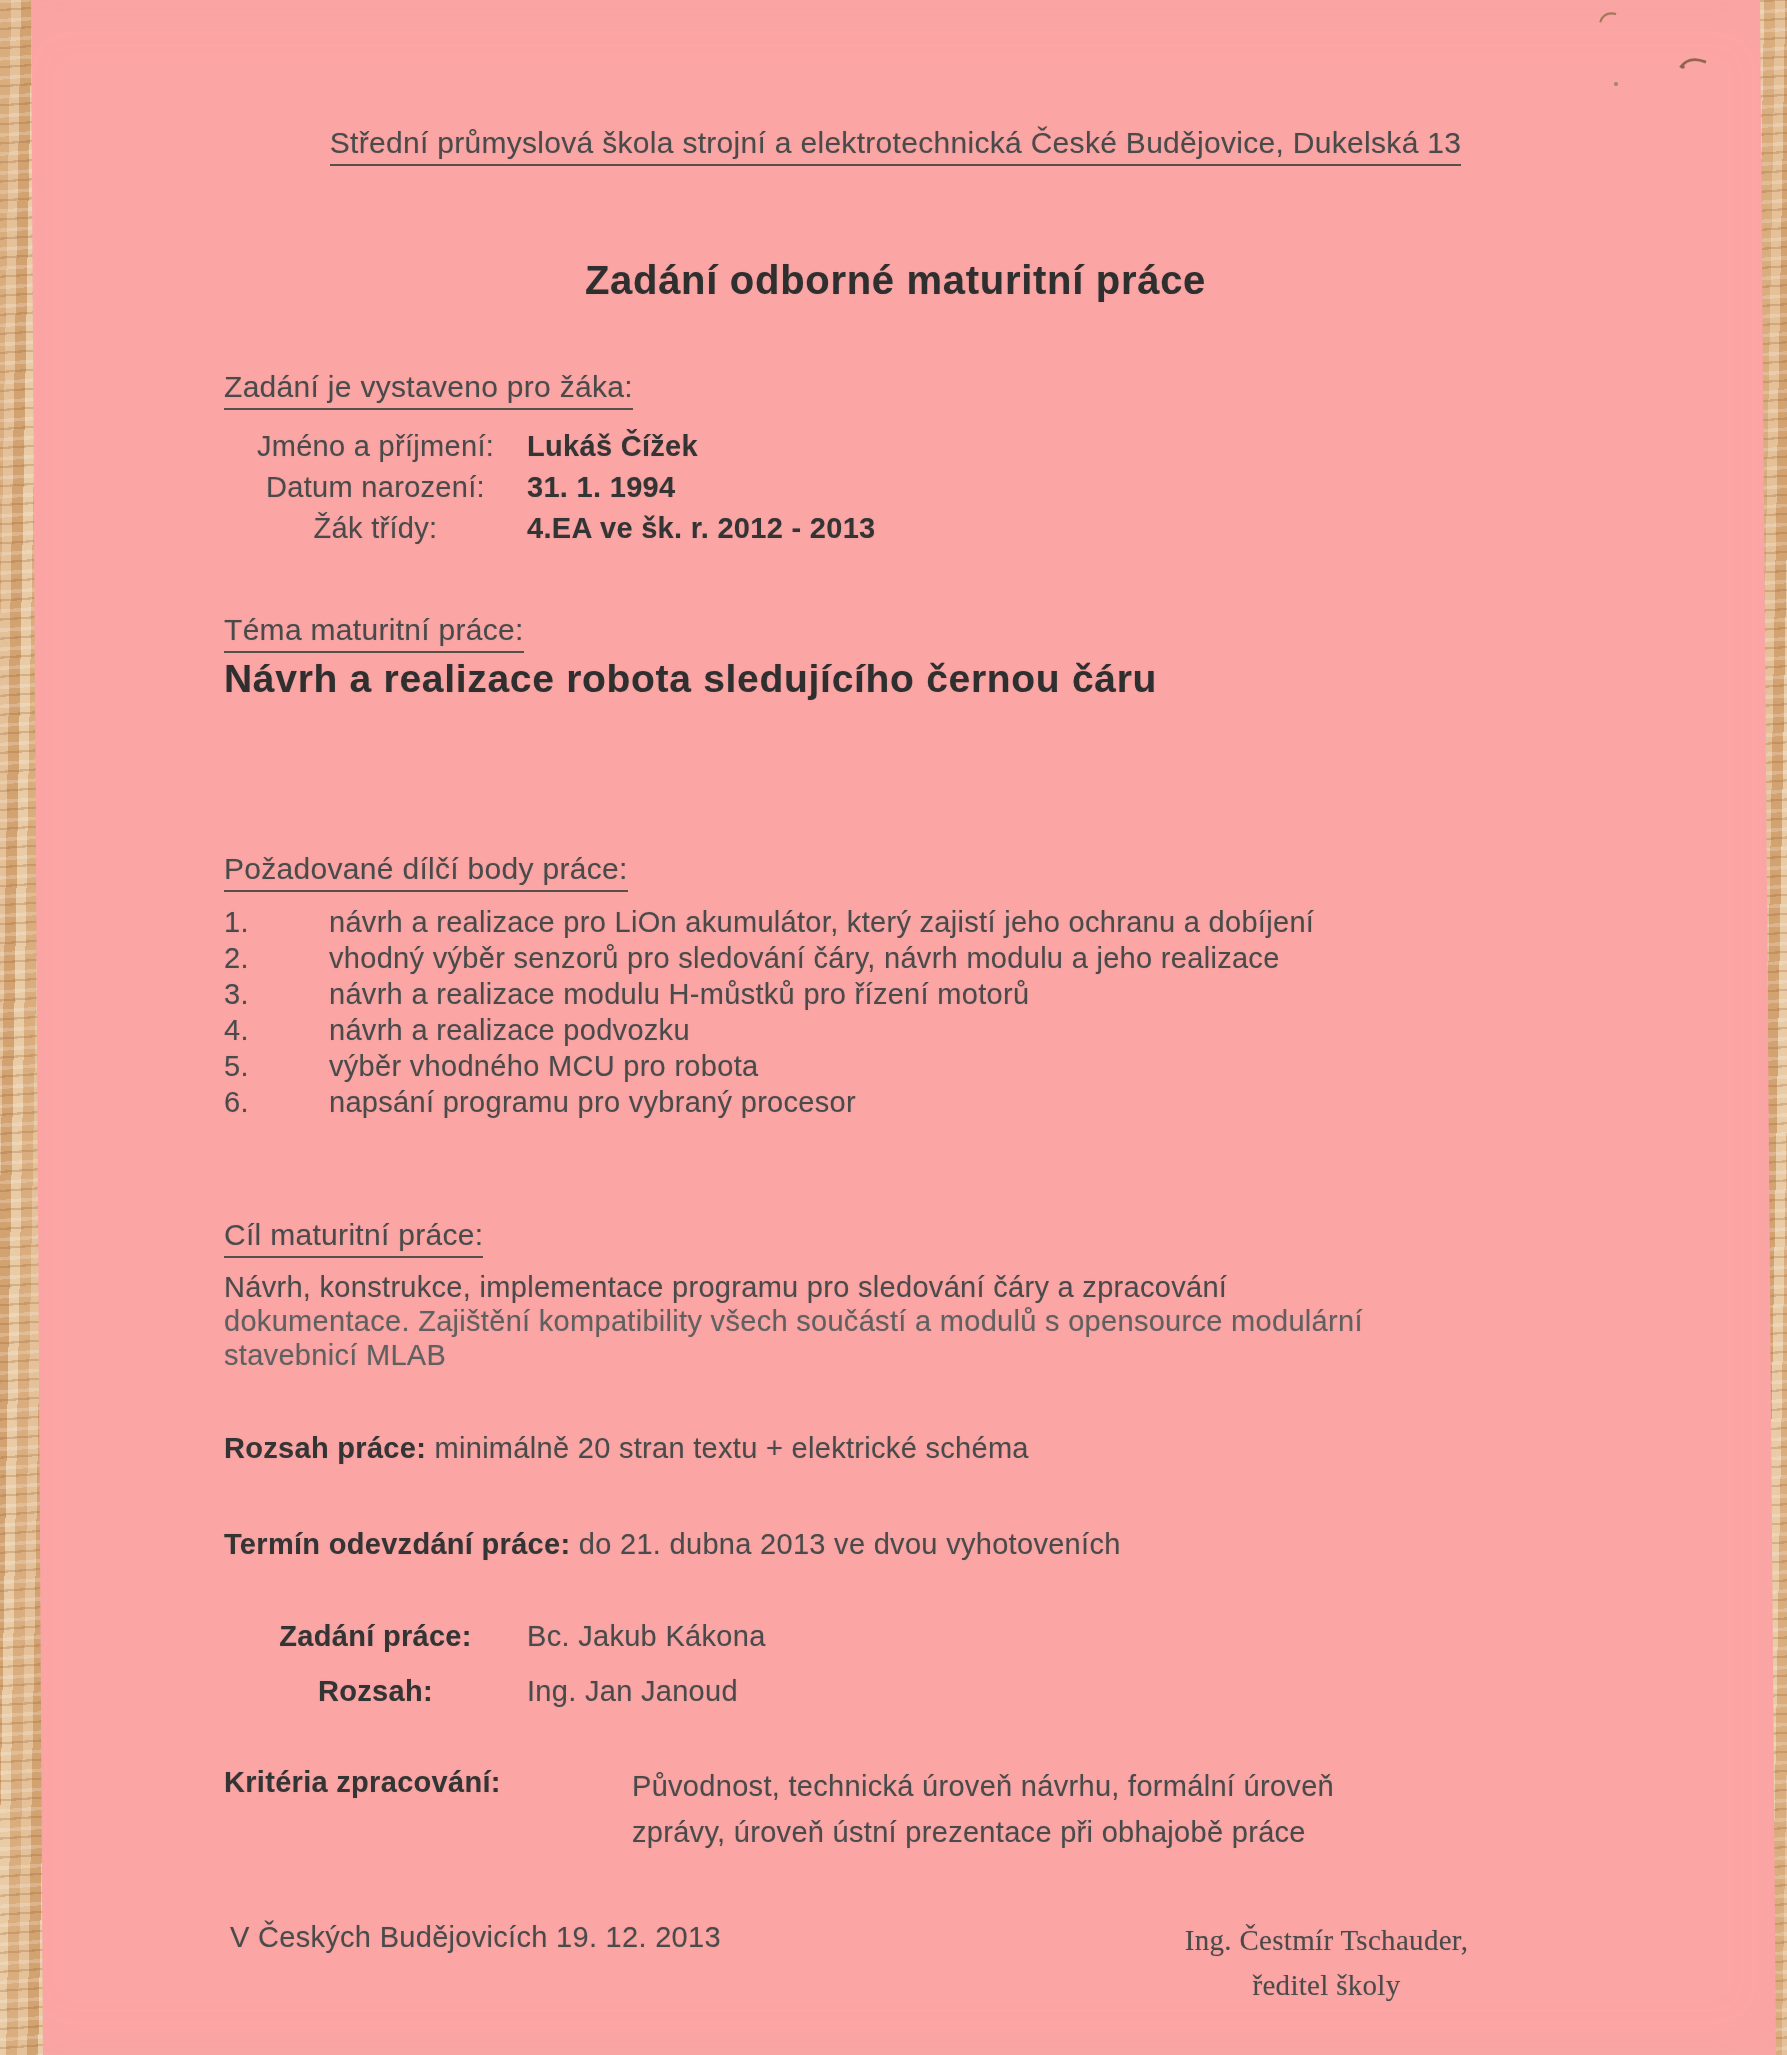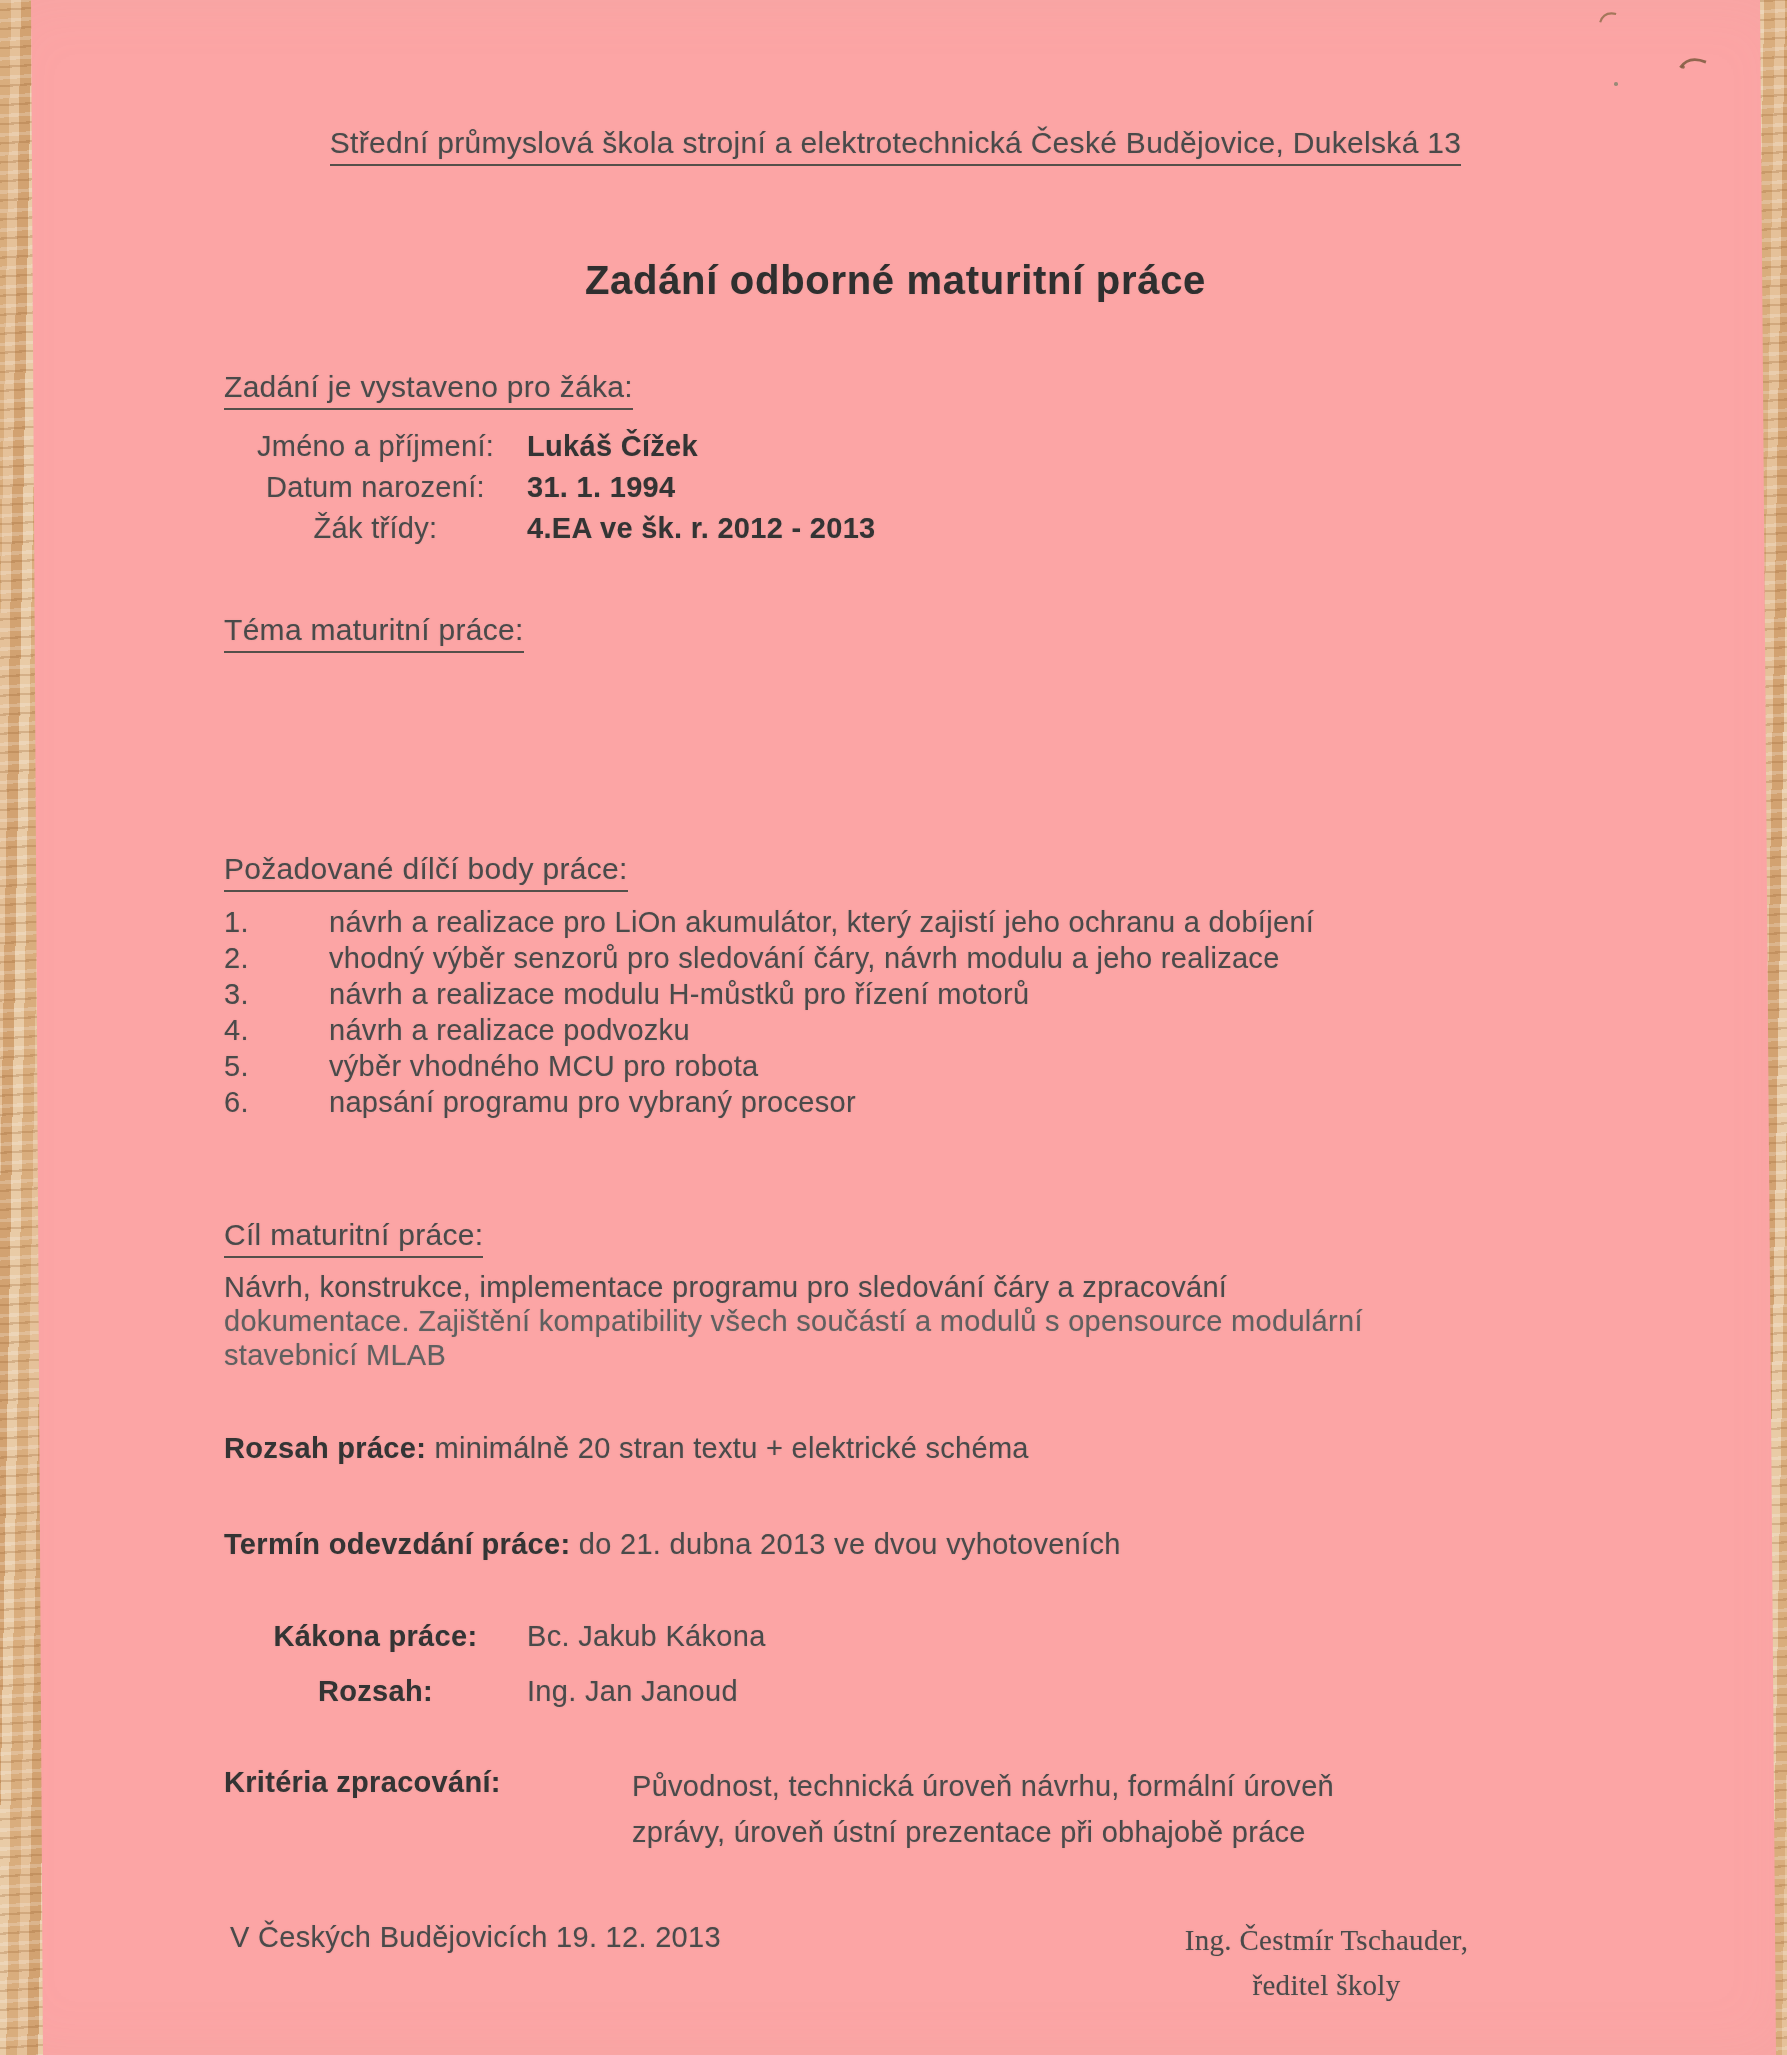--- a/index.html
+++ b/index.html
@@ -165,20 +165,21 @@
       </div>
       <div class="row">
         <span class="label-col">Žák třídy:</span><span class="bold">4.EA ve šk. r. 2012 - 2013</span>
       </div>
     </div>
 
     <div class="txt heading theme-heading">
       <span class="u">Téma maturitní práce:</span>
     </div>
 
+    <div class="txt theme-title">Návrh a realizace robota sledujícího černou čáru</div>
 
     <div class="txt heading req-heading">
       <span class="u">Požadované dílčí body práce:</span>
     </div>
 
     <div class="txt req-list">
       <div class="item">
         <span class="num-col">1.</span><span>návrh a realizace pro LiOn akumulátor, který zajistí jeho ochranu a dobíjení</span>
       </div>
       <div class="item">
@@ -212,21 +213,21 @@
       <span class="bold">Rozsah práce:</span>
       <span>minimálně 20 stran textu + elektrické schéma</span>
     </div>
 
     <div class="txt deadline-line">
       <span class="bold">Termín odevzdání práce:</span>
       <span>do 21. dubna 2013 ve dvou vyhotoveních</span>
     </div>
 
     <div class="txt person-row-1">
-      <span class="label-col bold">Kákona práce:</span><span>Bc. Jakub Kákona</span>
+      <span class="label-col bold">Zadání práce:</span><span>Bc. Jakub Kákona</span>
     </div>
 
     <div class="txt person-row-2">
       <span class="label-col bold">Rozsah:</span><span>Ing. Jan Janoud</span>
     </div>
 
     <div class="txt criteria-row">
       <span class="criteria-label bold">Kritéria zpracování:</span><span class="criteria-value"><span class="cl" style="display:block">Původnost, technická úroveň návrhu, formální úroveň</span><span class="cl" style="display:block">zprávy, úroveň ústní prezentace při obhajobě práce</span></span>
     </div>
 

